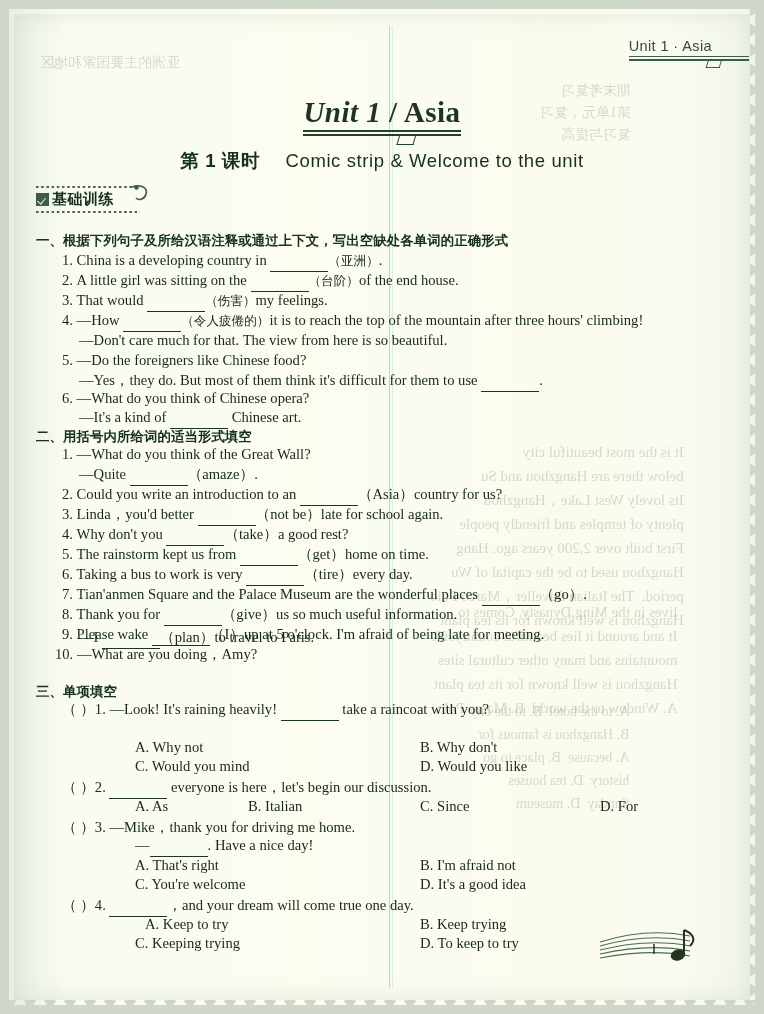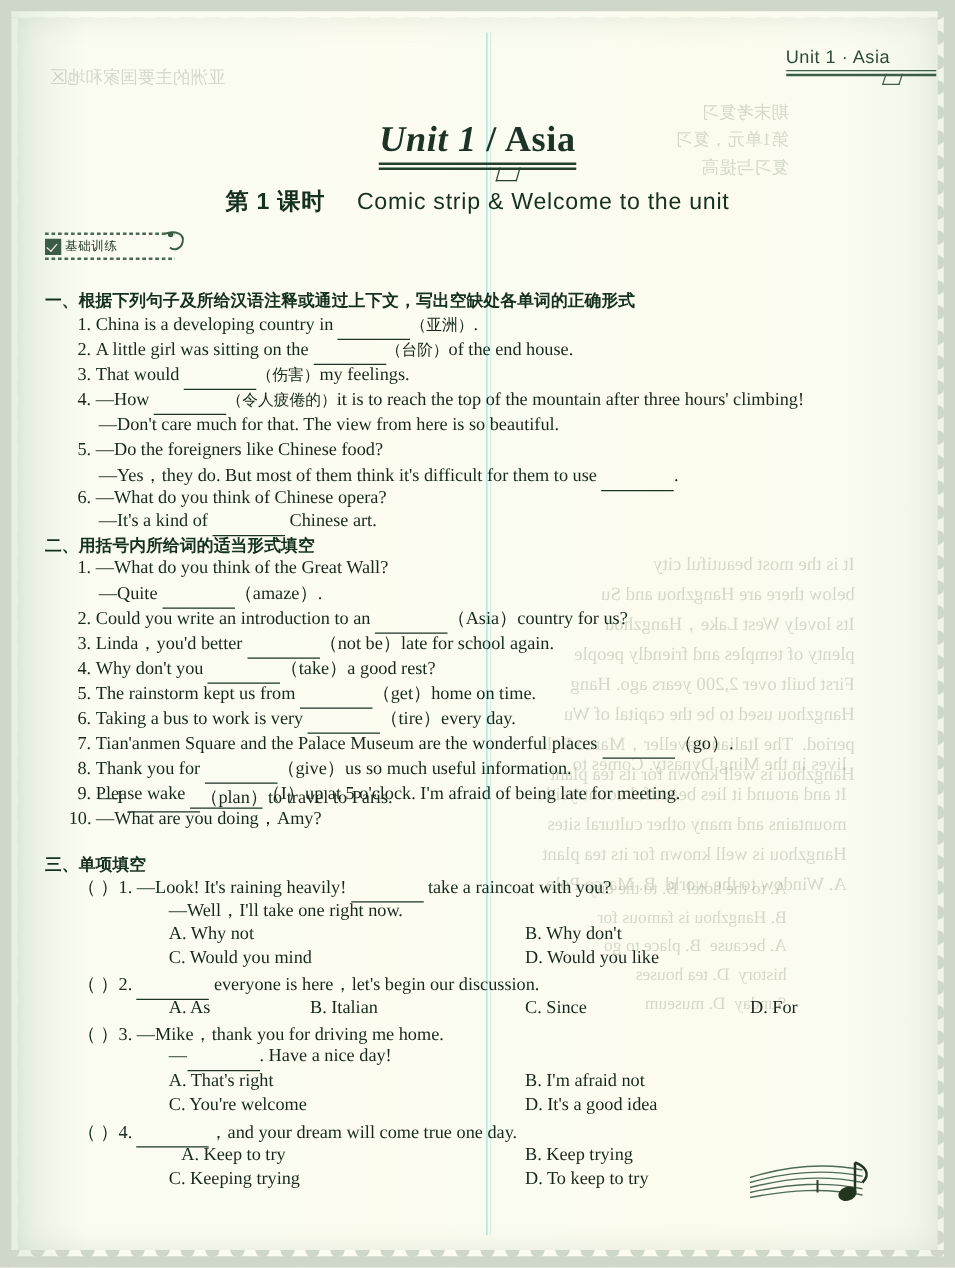--- a/index.html
+++ b/index.html
@@ -81,21 +81,21 @@
   .badge{position:absolute;left:36px;top:186px;}
   .badge .dots-top,.badge .dots-bot{width:104px;height:2px;
     background-image:linear-gradient(90deg,#4a6b52 0 2.6px,transparent 2.6px 5.2px);
     background-size:5.2px 2px;}
   .badge .dots-top{margin-bottom:2px;}
   .badge .dots-bot{margin-top:2px;}
   .badge .row{display:flex;align-items:center;gap:3px;}
   .badge .sq{width:13px;height:13px;background:#3d5c45;position:relative;}
   .badge .sq:after{content:"";position:absolute;left:3px;top:2.5px;width:4px;height:7px;
     border-right:1.8px solid #eef3e6;border-bottom:1.8px solid #eef3e6;transform:rotate(40deg);}
-  .badge .lbl{font-family:"Liberation Sans",sans-serif;font-weight:normal;font-size:10px;color:#16301f;letter-spacing:.5px;}
+  .badge .lbl{font-family:"Liberation Sans",sans-serif;font-weight:bold;font-size:15px;color:#16301f;letter-spacing:.5px;}
   .badge .clef{position:absolute;left:92px;top:-5px;width:26px;height:28px;}
 
   
   .sec-h{position:absolute;font-family:"Liberation Sans",sans-serif;font-weight:bold;
     font-size:13.4px;color:#15301e;letter-spacing:.1px;white-space:nowrap;}
   .ln{position:absolute;font-family:"Liberation Serif",serif;font-size:14.6px;color:#16281c;white-space:nowrap;}
   .ln .cn{font-family:"Liberation Sans",sans-serif;font-size:12.6px;}
   .blk{display:inline-block;border-bottom:1.1px solid #1d3326;vertical-align:-2px;}
   .paren{font-family:"Liberation Serif",serif;}
 
@@ -235,21 +235,20 @@
     <div class="ln" style="left:55px;top:645px;">
       <span>10.</span>&nbsp;—What are you doing，Amy?
     </div>
     <div class="ln" style="left:79px;top:628px;">—I <span class="blk" style="width:58px;">&nbsp;</span><span class="paren">（plan）</span>to travel to Paris.</div>
 
     <div class="sec-h" style="left:36px;top:683px;">三、单项填空</div>
 
     <div class="ln" style="left:62px;top:700px;">
       <span>（    ）</span><span>1.</span>&nbsp;—Look! It's raining heavily! <span class="blk" style="width:58px;">&nbsp;</span> take a raincoat with you?
     </div>
-    <div class="ln" style="left:135px;top:719px;">—Well，I'll take one right now.</div>
     <div class="ln" style="left:135px;top:739px;">A. Why not</div>
     <div class="ln" style="left:420px;top:739px;">B. Why don't</div>
     <div class="ln" style="left:135px;top:758px;text-align:right;">C. Would you mind</div>
     <div class="ln" style="left:420px;top:758px;">D. Would you like</div>
 
     <div class="ln" style="left:62px;top:778px;">
       <span>（    ）</span><span>2.</span>&nbsp;<span class="blk" style="width:58px;">&nbsp;</span> everyone is here，let's begin our discussion.
     </div>
     <div class="ln" style="left:135px;top:798px;">A. As</div>
     <div class="ln" style="left:248px;top:798px;">B. Italian</div>

